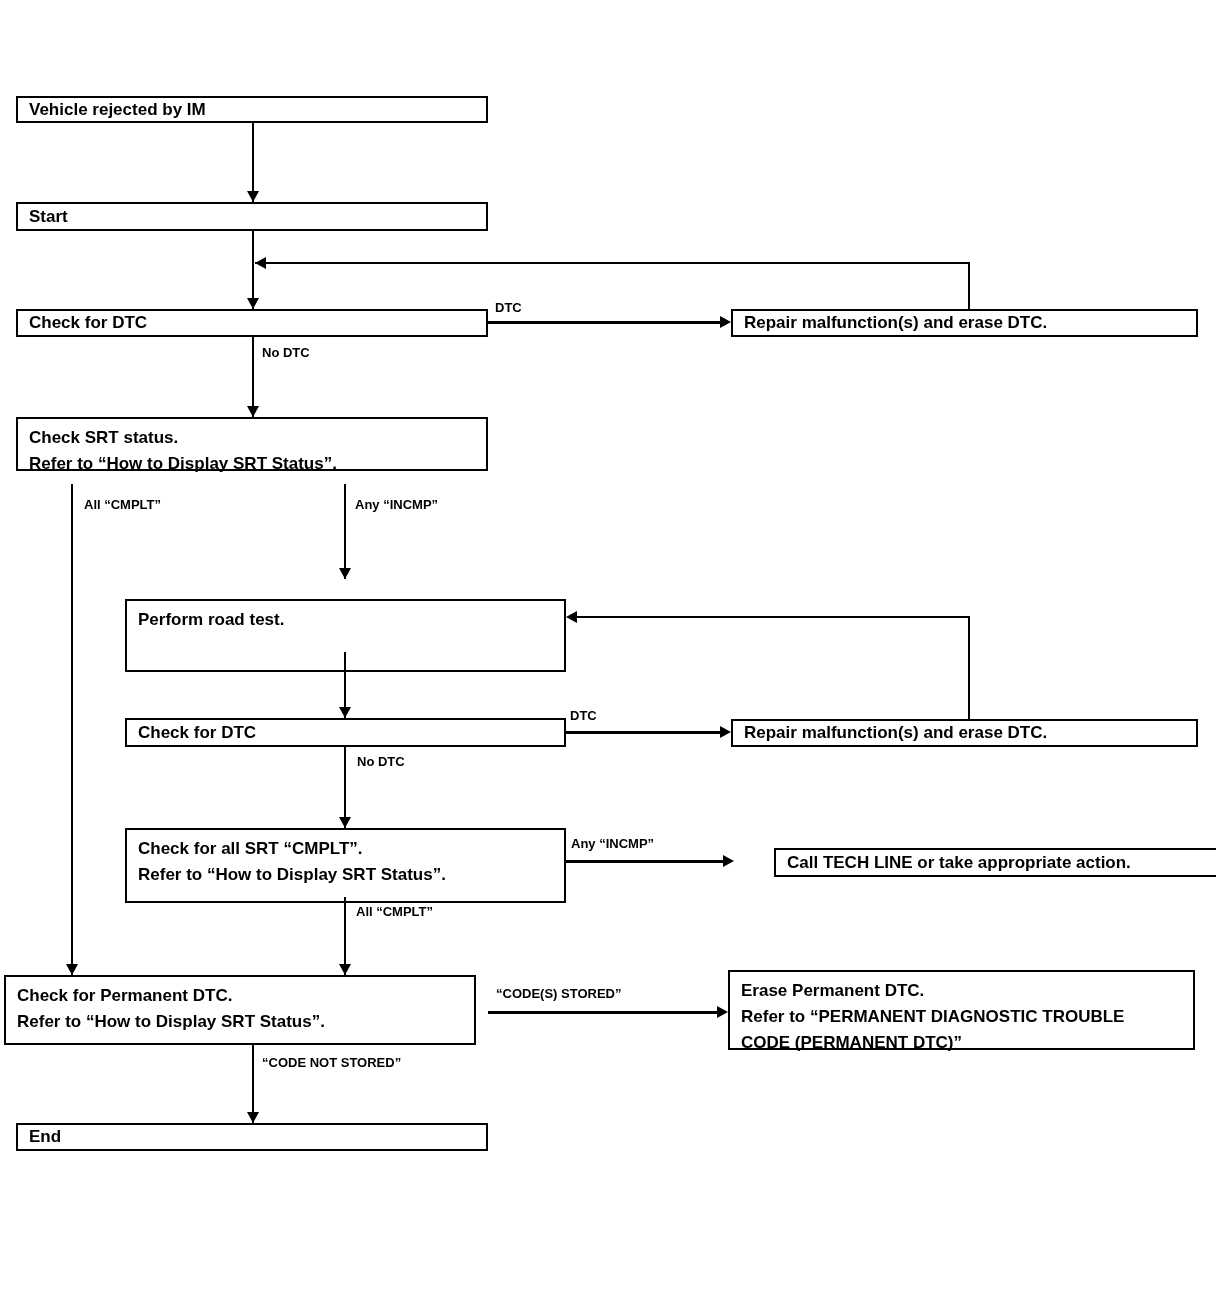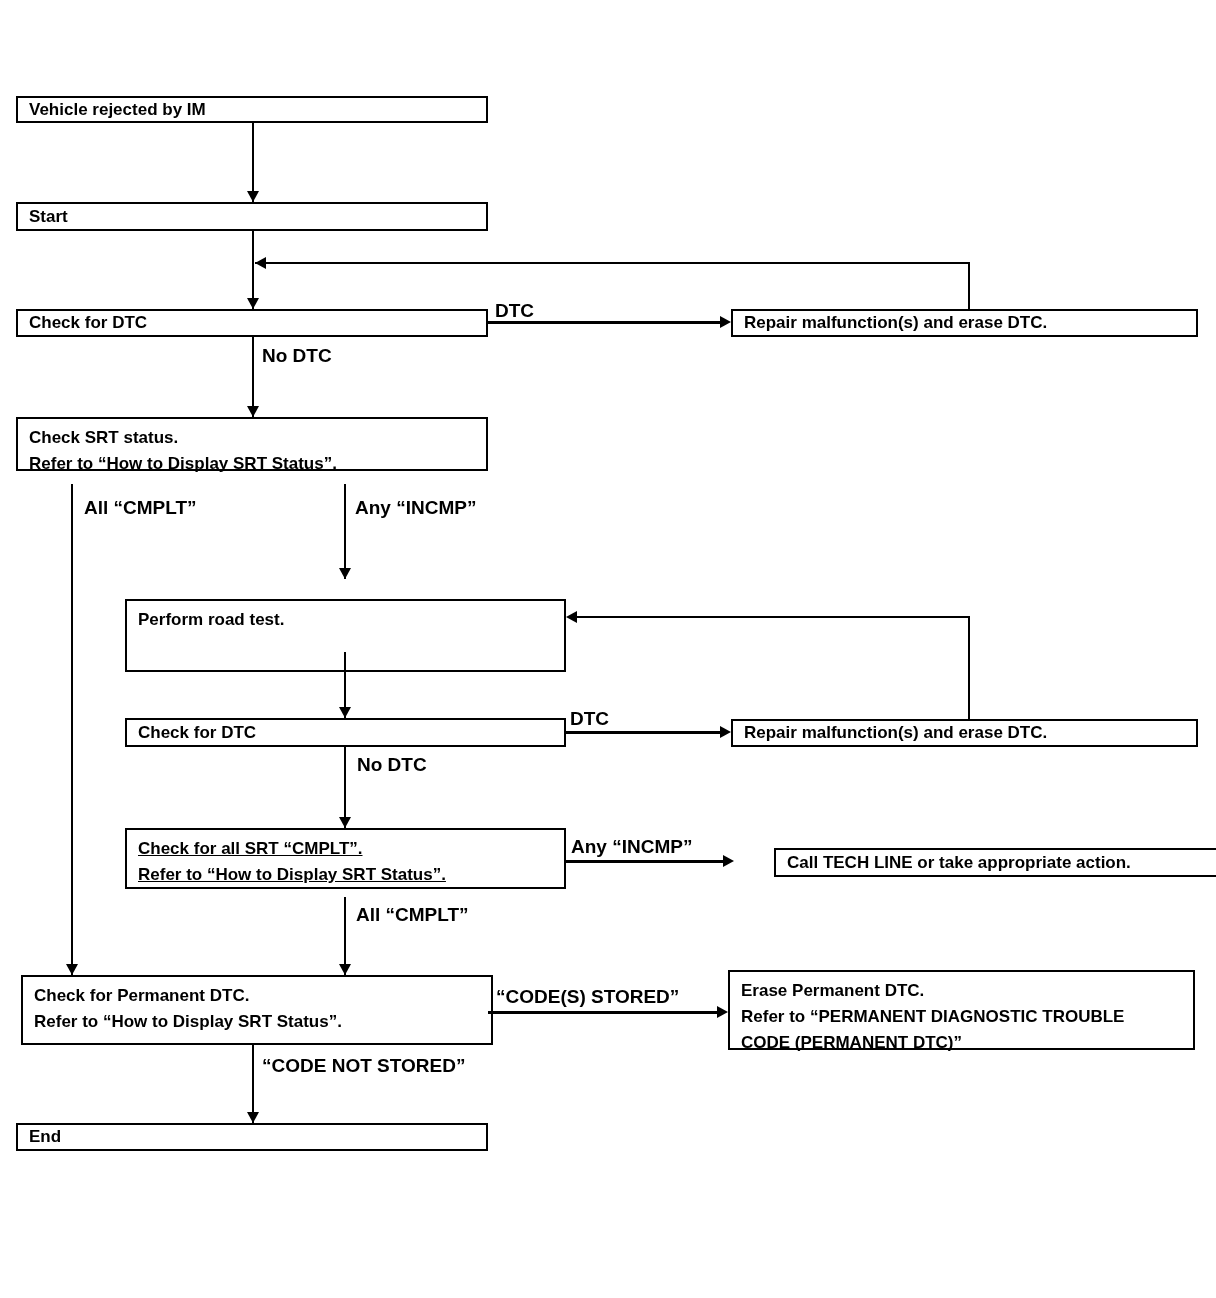--- a/index.html
+++ b/index.html
@@ -21,21 +21,21 @@
     padding: 0 0 0 11px;
   }
   .node.single { display: flex; align-items: center; }
   .node.multi  { padding-top: 6px; }
   .node .ln { display: block; line-height: 26px; white-space: nowrap; }
   .node.single .ln { line-height: normal; }
 
   .lbl {
     position: absolute;
     font-weight: bold;
-    font-size: 19px;
+    font-size: 13px;
     white-space: nowrap;
   }
 
   .vline { position: absolute; width: 2px; background: #000; }
   .hline { position: absolute; height: 2px; background: #000; }
   .hline.thick { height: 3px; }
 
   .ah { position: absolute; width: 0; height: 0; }
   .ah.down  { border-left: 6px solid transparent; border-right: 6px solid transparent; border-top: 11px solid #000; }
   .ah.left  { border-top: 6px solid transparent; border-bottom: 6px solid transparent; border-right: 11px solid #000; }
@@ -43,23 +43,23 @@
 
   
   #b-vehicle   { left: 16px;  top: 96px;   width: 472px; height: 27px; }
   #b-start     { left: 16px;  top: 202px;  width: 472px; height: 29px; }
   #b-checkdtc1 { left: 16px;  top: 309px;  width: 472px; height: 28px; }
   #b-repair1   { left: 731px; top: 309px;  width: 467px; height: 28px; }
   #b-checksrt  { left: 16px;  top: 417px;  width: 472px; height: 54px; }
   #b-roadtest  { left: 125px; top: 579px;  width: 441px; height: 73px; margin-top: 20px; }
   #b-checkdtc2 { left: 125px; top: 718px;  width: 441px; height: 29px; }
   #b-repair2   { left: 731px; top: 719px;  width: 467px; height: 28px; }
-  #b-checkall  { left: 125px; top: 828px;  width: 441px; height: 61px; text-decoration: underline; }
+  #b-checkall  { left: 125px; top: 828px;  width: 441px; height: 75px; }
   #b-calltech  { left: 734px; top: 848px;  width: 470px; height: 29px; margin-left: 40px; }
-  #b-checkperm { left: 21px;  top: 975px;  width: 472px; height: 70px; }
+  #b-checkperm { left: 4px;  top: 975px;  width: 472px; height: 70px; }
   #b-erase     { left: 728px; top: 970px;  width: 467px; height: 80px; }
   #b-end       { left: 16px;  top: 1123px; width: 472px; height: 28px; }
 
   
   #e-veh-start      { left: 252px; top: 123px;  height: 79px; }
   #e-start-dtc1     { left: 252px; top: 231px;  height: 78px; }
   #e-fb1-v          { left: 968px; top: 262px;  height: 47px; }
   #e-fb1-h          { left: 255px; top: 262px;  width: 715px; }
   #e-dtc1-h         { left: 488px; top: 321px;  width: 234px; }
   #e-dtc1-srt       { left: 252px; top: 337px;  height: 80px; }

